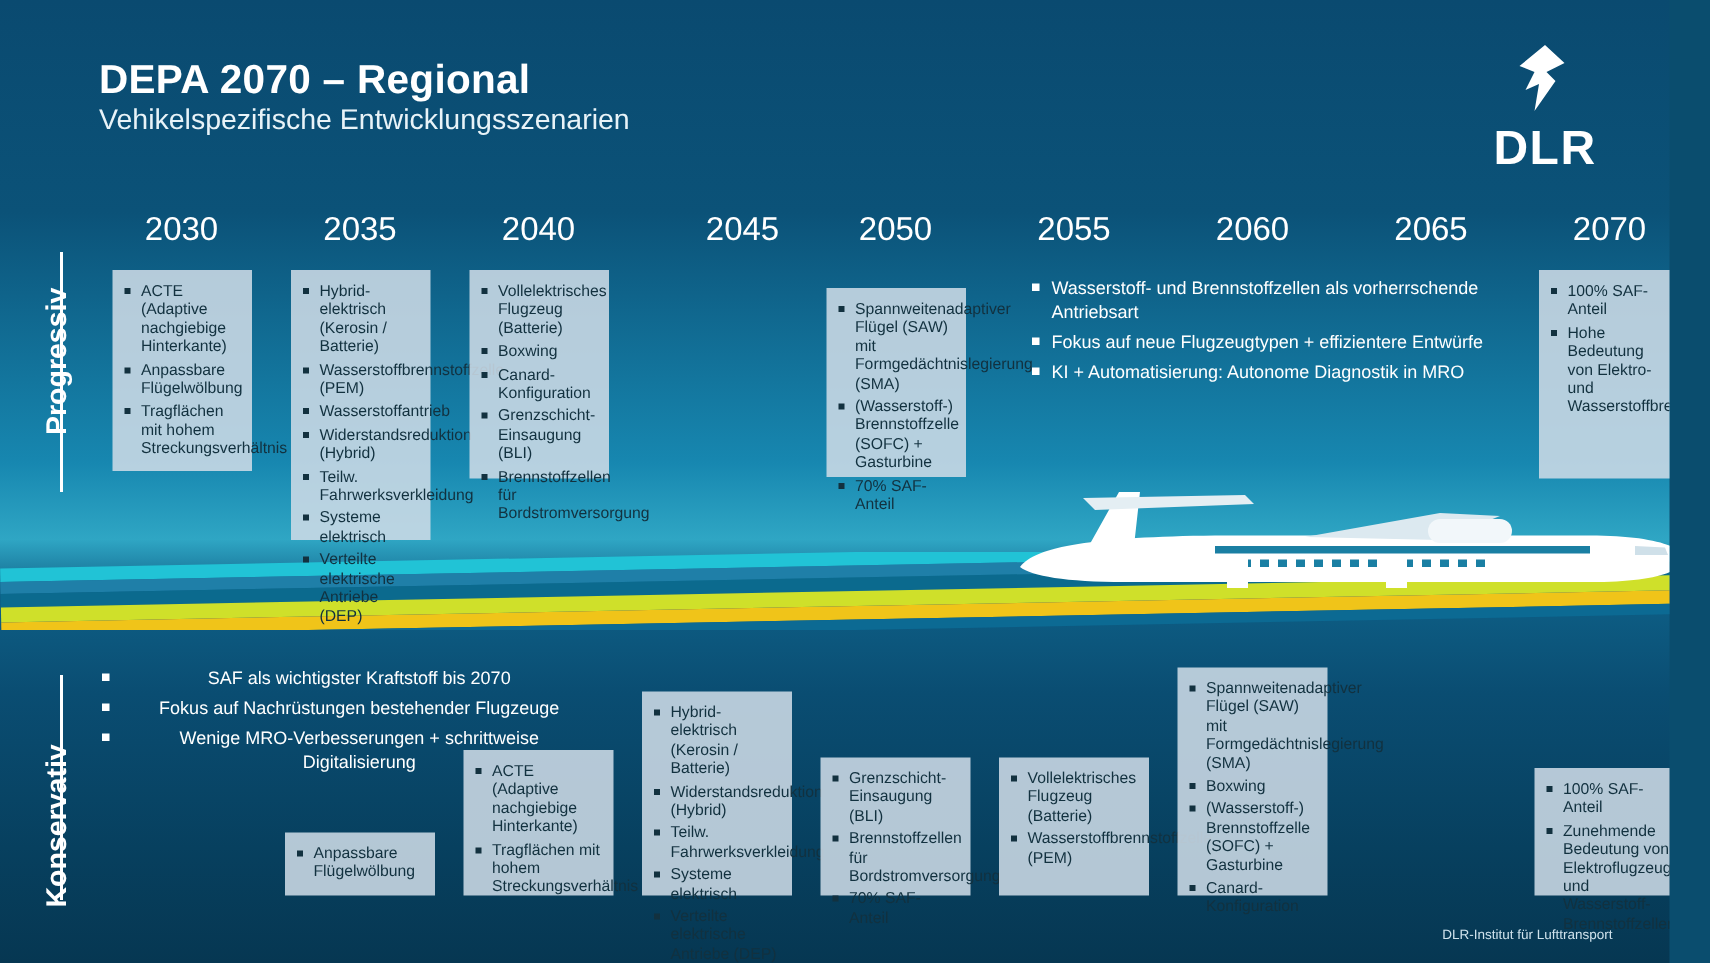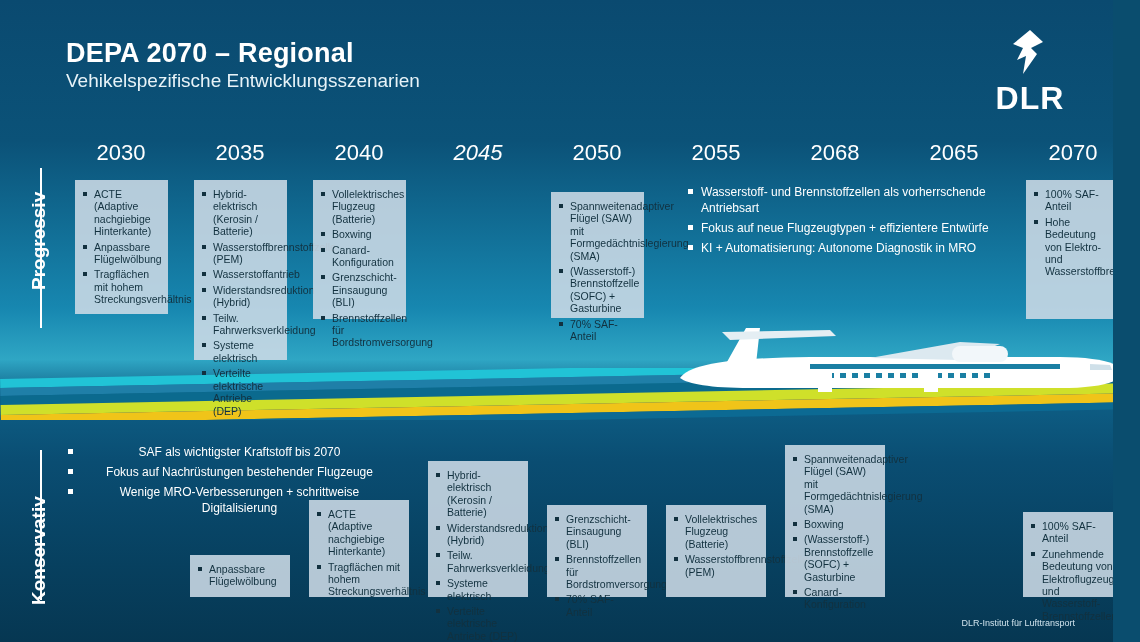--- a/index.html
+++ b/index.html
@@ -140,24 +140,24 @@
 
   <div class="sidediv" style="left:40px;top:168px;height:160px;"></div>
   <div class="sidelabel" style="left:28px;top:290px;">Progressiv</div>
 
   <div class="sidediv" style="left:40px;top:450px;height:150px;"></div>
   <div class="sidelabel" style="left:28px;top:605px;">Konservativ</div>
 
   <div class="year" style="left:61px;">2030</div>
   <div class="year" style="left:180px;">2035</div>
   <div class="year" style="left:299px;">2040</div>
-  <div class="year" style="left:418px;font-style:italic;">2045</div>
+  <div class="year" style="left:435px;">2045</div>
   <div class="year" style="left:537px;">2050</div>
   <div class="year" style="left:656px;">2055</div>
-  <div class="year" style="left:775px;">2068</div>
+  <div class="year" style="left:775px;">2060</div>
   <div class="year" style="left:894px;">2065</div>
   <div class="year" style="left:1013px;">2070</div>
 
   <div class="box" style="left:75px;top:180px;width:93px;height:134px;">
     <ul>
         <li>ACTE (Adaptive nachgiebige Hinterkante)</li>
         <li>Anpassbare Flügelwölbung</li>
         <li>Tragflächen mit hohem Streckungsverhältnis</li>
       </ul>
   </div>

